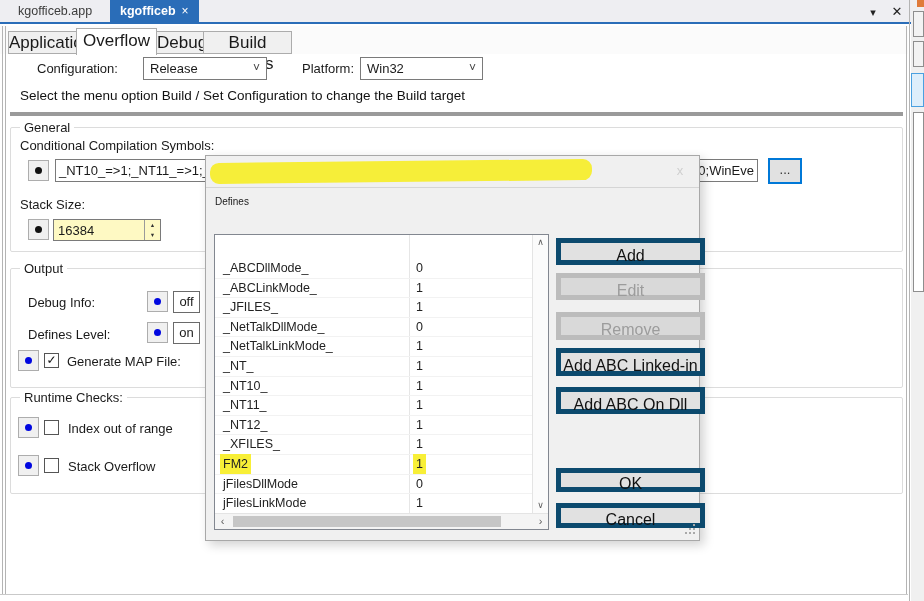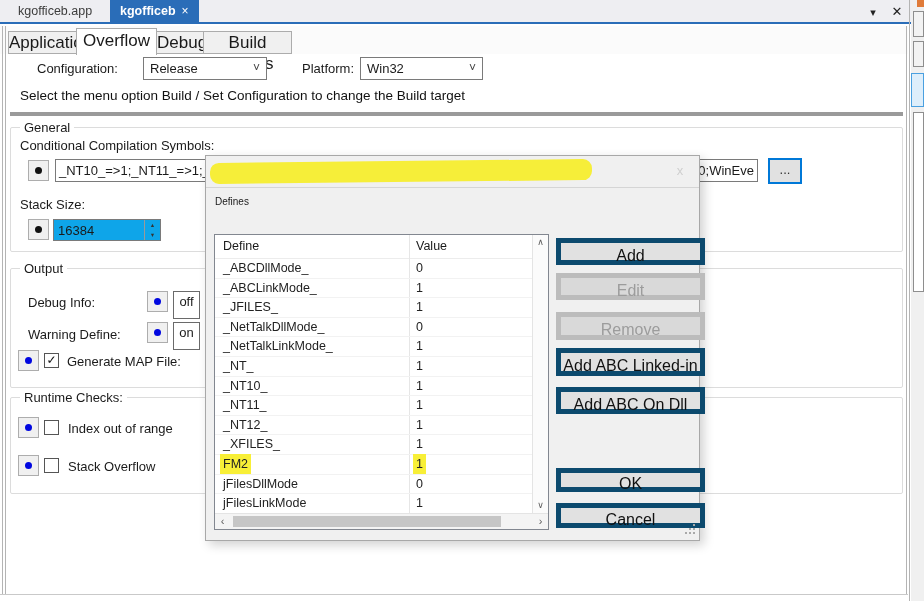--- a/index.html
+++ b/index.html
@@ -39,26 +39,26 @@
   .dotbtn::after { content:""; position:absolute; left:6px; top:6px; width:7px; height:7px; border-radius:50%; }
   .dotbtn.black::after { background:#111; }
   .dotbtn.blue::after { background:#0007e0; }
 
   .tfield { position:absolute; background:#fff; border:1px solid #7a7a7a; font-size:13px; line-height:21px; overflow:hidden; white-space:nowrap; }
   .tfield .tleft { position:absolute; left:3px; top:0; }
   .tfield .tright { position:absolute; right:3px; top:0; }
 
   .browse { position:absolute; left:768px; top:158px; width:34px; height:26px; background:#e1e1e1; border:2px solid #0078d7; text-align:center; line-height:20px; font-size:13px; color:#333; }
 
-  .spin { position:absolute; left:53px; top:219px; width:108px; height:22px; background:#0ea5e9; border:1px solid #7a7a7a; }
+  .spin { position:absolute; left:53px; top:219px; width:108px; height:22px; background:#fef9c3; border:1px solid #7a7a7a; }
   .spin .sval { position:absolute; left:4px; top:1px; line-height:19px; font-size:13px; }
   .spin .arrows { position:absolute; right:0; top:0; width:16px; height:20px; border-left:1px solid #9a9a9a; }
   .spin .arrows span { display:block; height:10px; font-size:5.5px; text-align:center; line-height:10px; color:#333; }
 
-  .smallbox { position:absolute; width:27px; height:28px; background:#fff; border:1px solid #6a6a6a; text-align:center; line-height:20px; font-size:13px; }
+  .smallbox { position:absolute; width:27px; height:22px; background:#fff; border:1px solid #6a6a6a; text-align:center; line-height:20px; font-size:13px; }
 
   .cbx { position:absolute; width:15px; height:15px; background:#fff; border:1px solid #555; text-align:center; line-height:13px; font-size:12px; color:#111; }
 
   
   .dialog { position:absolute; left:205px; top:155px; width:495px; height:386px; background:#f0f0f0; border:1px solid #a8a8a8; box-shadow:4px 4px 10px rgba(0,0,0,0.18); z-index:10; }
   .dlg-titlebar { position:absolute; left:0; top:0; right:0; height:32px; border-bottom:1px solid #d5d5d5; }
   .dlg-highlight { position:absolute; left:4px; top:5px; width:382px; height:21px; background:#f6ee39; border-radius:9px; transform:rotate(-0.6deg); }
   .dlg-title { position:absolute; left:9px; top:8px; font-size:13.5px; color:#979797; }
   .dlg-close { position:absolute; right:6px; top:6px; width:26px; height:20px; text-align:center; line-height:18px; color:#cfcfcf; font-size:13px; }
   .dlg-defines { position:absolute; left:9px; top:40px; font-size:10px; color:#1a1a1a; }
@@ -139,21 +139,21 @@
         <span>▼</span>
       </span>
   </div>
 
   <div class="group" style="top:268px; height:120px;">
     <span class="gtitle">Output</span>
   </div>
   <div class="lbl" style="left:28px; top:295px;">Debug Info:</div>
   <div class="dotbtn blue" style="left:147px; top:291px;"></div>
   <div class="smallbox" style="left:173px; top:291px;">off</div>
-  <div class="lbl" style="left:28px; top:327px;">Warning Define:</div>
+  <div class="lbl" style="left:28px; top:327px;">Defines Level:</div>
   <div class="dotbtn blue" style="left:147px; top:322px;"></div>
   <div class="smallbox" style="left:173px; top:322px;">on</div>
   <div class="dotbtn blue" style="left:18px; top:350px;"></div>
   <div class="cbx" style="left:44px; top:353px;">✓</div>
   <div class="lbl" style="left:67px; top:354px;">Generate MAP File:</div>
 
   <div class="group" style="top:397px; height:97px;text-align:center;">
     <span class="gtitle">Runtime Checks:</span>
   </div>
   <div class="dotbtn blue" style="left:18px; top:417px;"></div>
@@ -172,24 +172,20 @@
   </div>
 
   <div class="dialog">
     <div class="dlg-titlebar">
       <div class="dlg-highlight"></div>
       <div class="dlg-close">x</div>
     </div>
     <div class="dlg-defines">Defines</div>
 
     <div class="dtable">
-      <div class="dt-header">
-        <span class="h1">Define</span>
-        <span class="h2">Value</span>
-      </div>
       <div class="dt-coldiv"></div>
       <div class="dt-body">
           <div class="trow">
             <span class="c1">_ABCDllMode_</span>
             <span class="c2"><span>0</span></span>
           </div>
           <div class="trow">
             <span class="c1">_ABCLinkMode_</span>
             <span class="c2"><span>1</span></span>
           </div>

